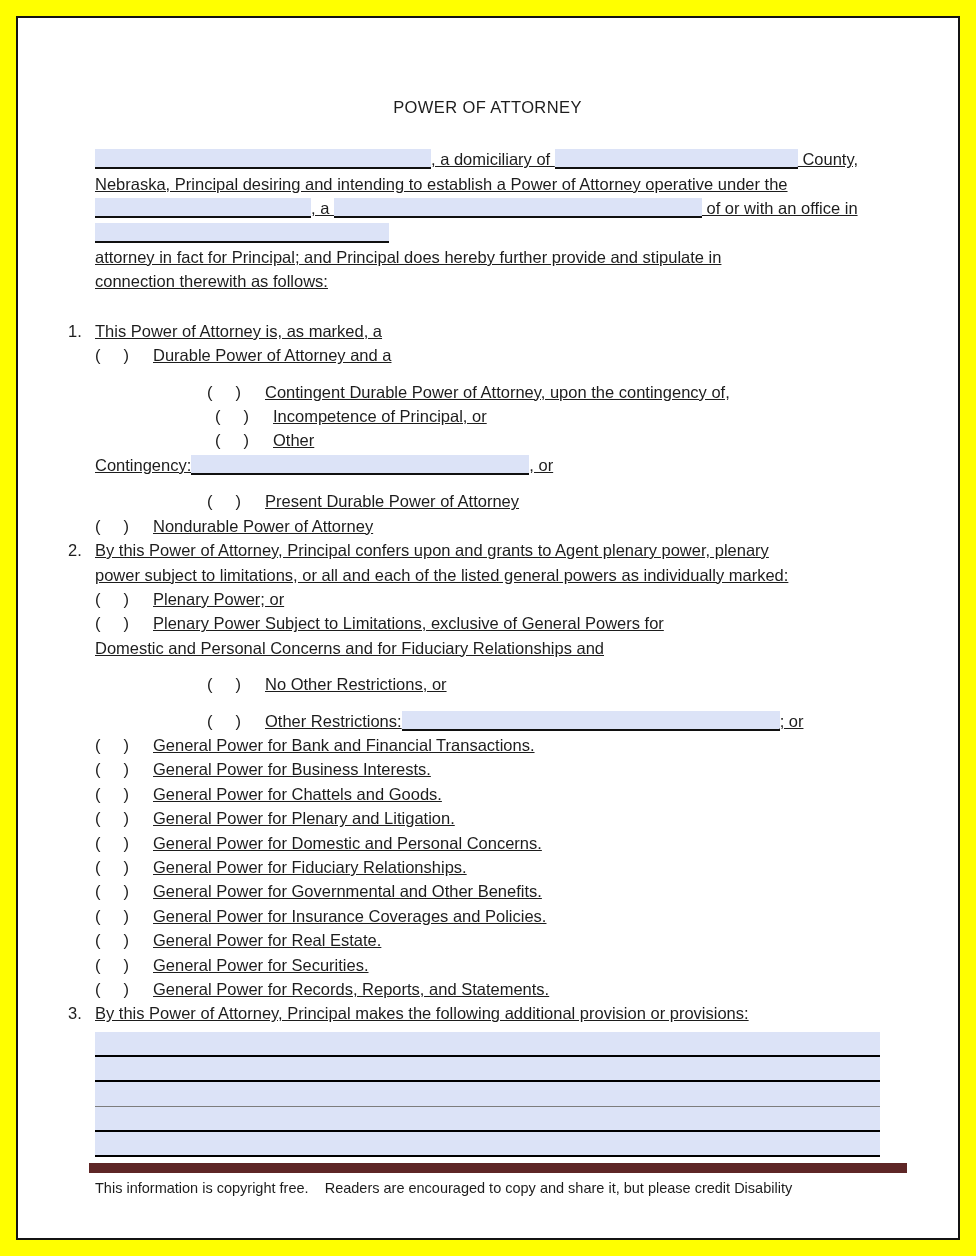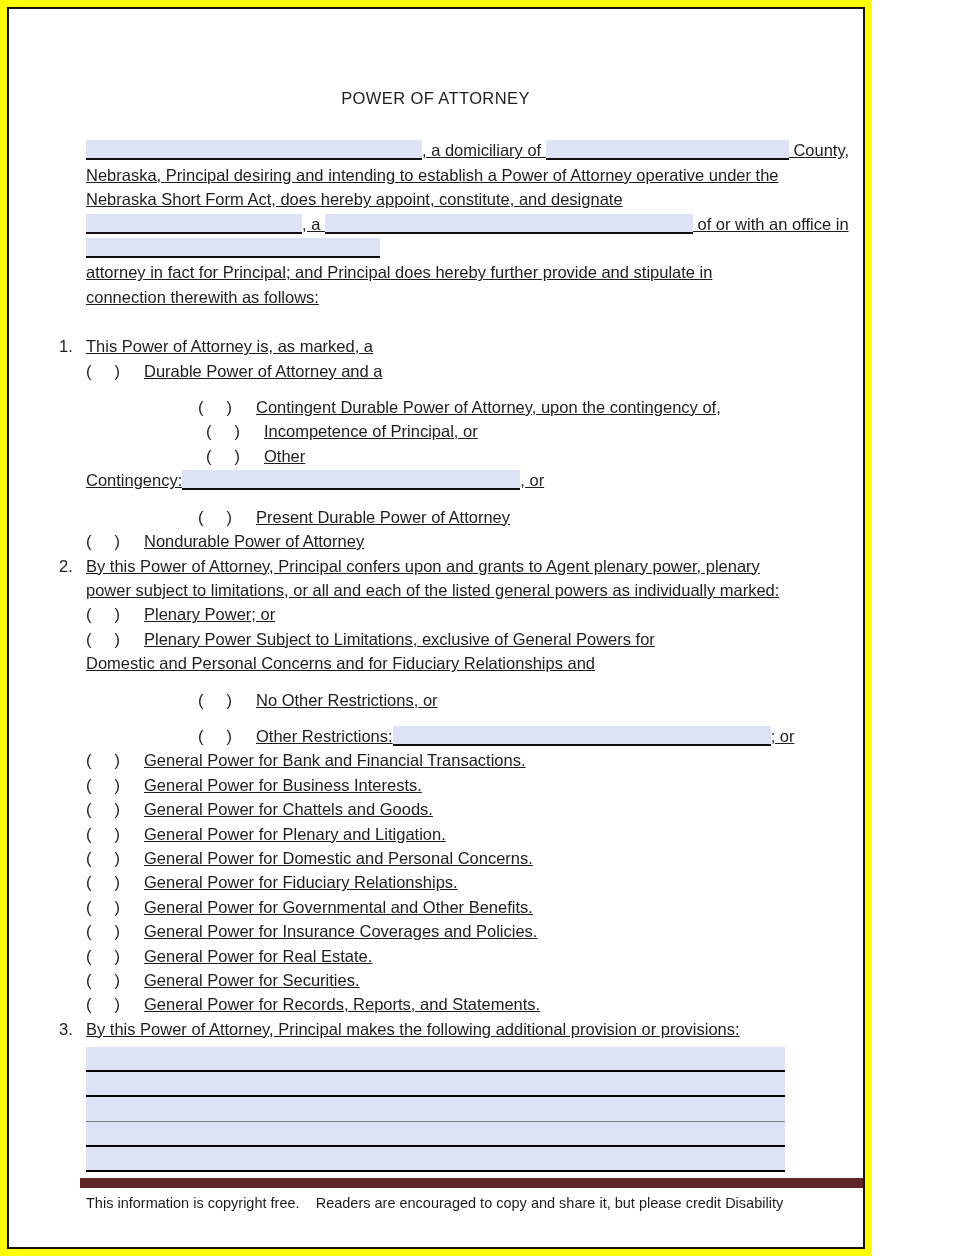--- a/index.html
+++ b/index.html
@@ -1,16 +1,16 @@
 <!DOCTYPE html>
 <html style="--frame-yellow: #ffff00; --blank-fill: #dce3f7; --footer-bar: #5e2626; --ink: #1d1d1d;"><head>
 <meta charset="utf-8">
 <style>
   html,body{margin:0;padding:0;background:#ffffff;}
-  .page{position:relative;width:872px;height:1256px;box-sizing:border-box;background:var(--frame-yellow,#ffff00);padding:7px;}
+  .page{position:relative;width:976px;height:1256px;box-sizing:border-box;background:var(--frame-yellow,#ffff00);padding:16px;}
   .sheet{width:100%;height:100%;box-sizing:border-box;border:2px solid #141414;background:#ffffff;
          padding:77px 78px 0 77px;font-family:"Liberation Sans",sans-serif;font-size:16.5px;
          line-height:24.4px;color:var(--ink,#1d1d1d);overflow:hidden;}
   .title{text-align:center;margin-bottom:28px;letter-spacing:0.4px;white-space:pre;}
   .line,.row{white-space:pre;text-decoration:underline;}
   .blank{display:inline-block;background:var(--blank-fill,#dce3f7);border-bottom:2px solid #101010;height:18px;vertical-align:-4px;}
   .w-principal{width:336px}.w-county1{width:243px}.w-agent{width:216px}.w-desc{width:368px}
   .w-county2{width:294px}.w-conting{width:338px}.w-restrict{width:378px}
   .item{position:relative;}
   .item .num{position:absolute;left:-27px;top:0;}
@@ -31,21 +31,20 @@
 <body>
 
 <div class="page">
   <div class="sheet">
 
     <div class="title">POWER OF ATTORNEY</div>
 
     <div class="para">
       <div class="line"><span class="blank w-principal"></span><span>, a domiciliary of </span><span class="blank w-county1"></span><span> County,</span></div>
       <div class="line">Nebraska, Principal desiring and intending to establish a Power of Attorney operative under the</div>
-      <div class="line">Nebraska Short Form Act, does hereby appoint, constitute, and designate</div>
       <div class="line"><span class="blank w-agent"></span><span>, a </span><span class="blank w-desc"></span><span> of or with an office in</span></div>
       <div class="line"><span class="blank w-county2"></span></div>
       <div class="line">attorney in fact for Principal; and Principal does hereby further provide and stipulate in</div>
       <div class="line">connection therewith as follows:</div>
     </div>
 
     <div class="item sec1">
       <div class="line"><span class="num">1.</span><span>This Power of Attorney is, as marked, a</span></div>
       <div class="row"><span class="cb"><span>(     )</span></span><span>Durable Power of Attorney and a</span></div>
       <div class="row ind2"><span class="cb"><span>(     )</span></span><span>Contingent Durable Power of Attorney, upon the contingency of,</span></div>

